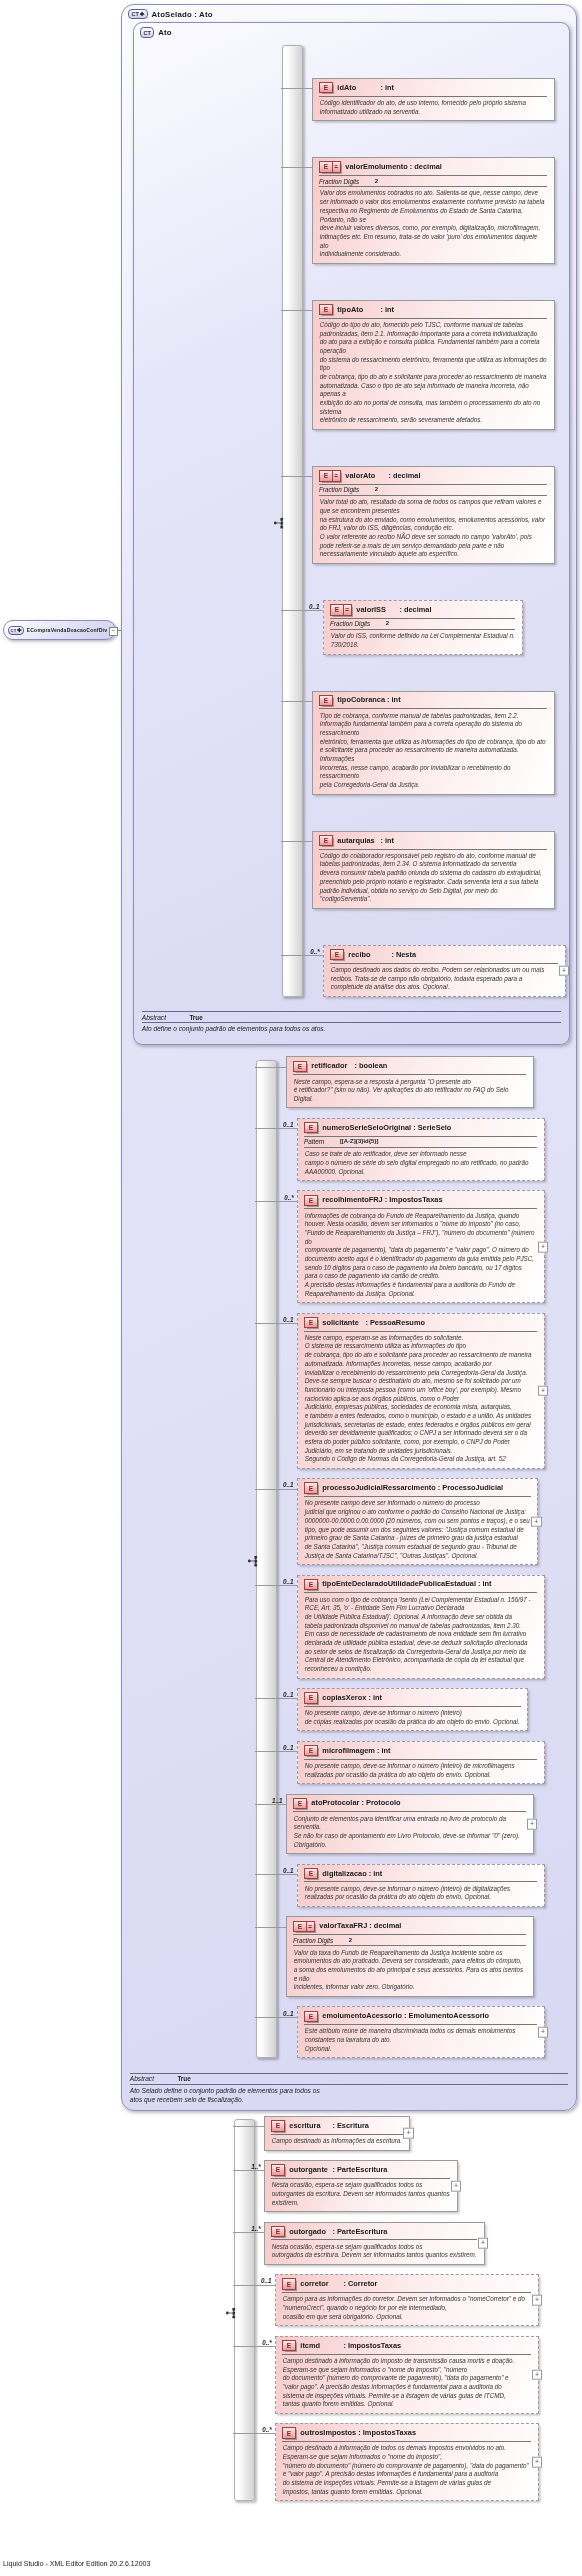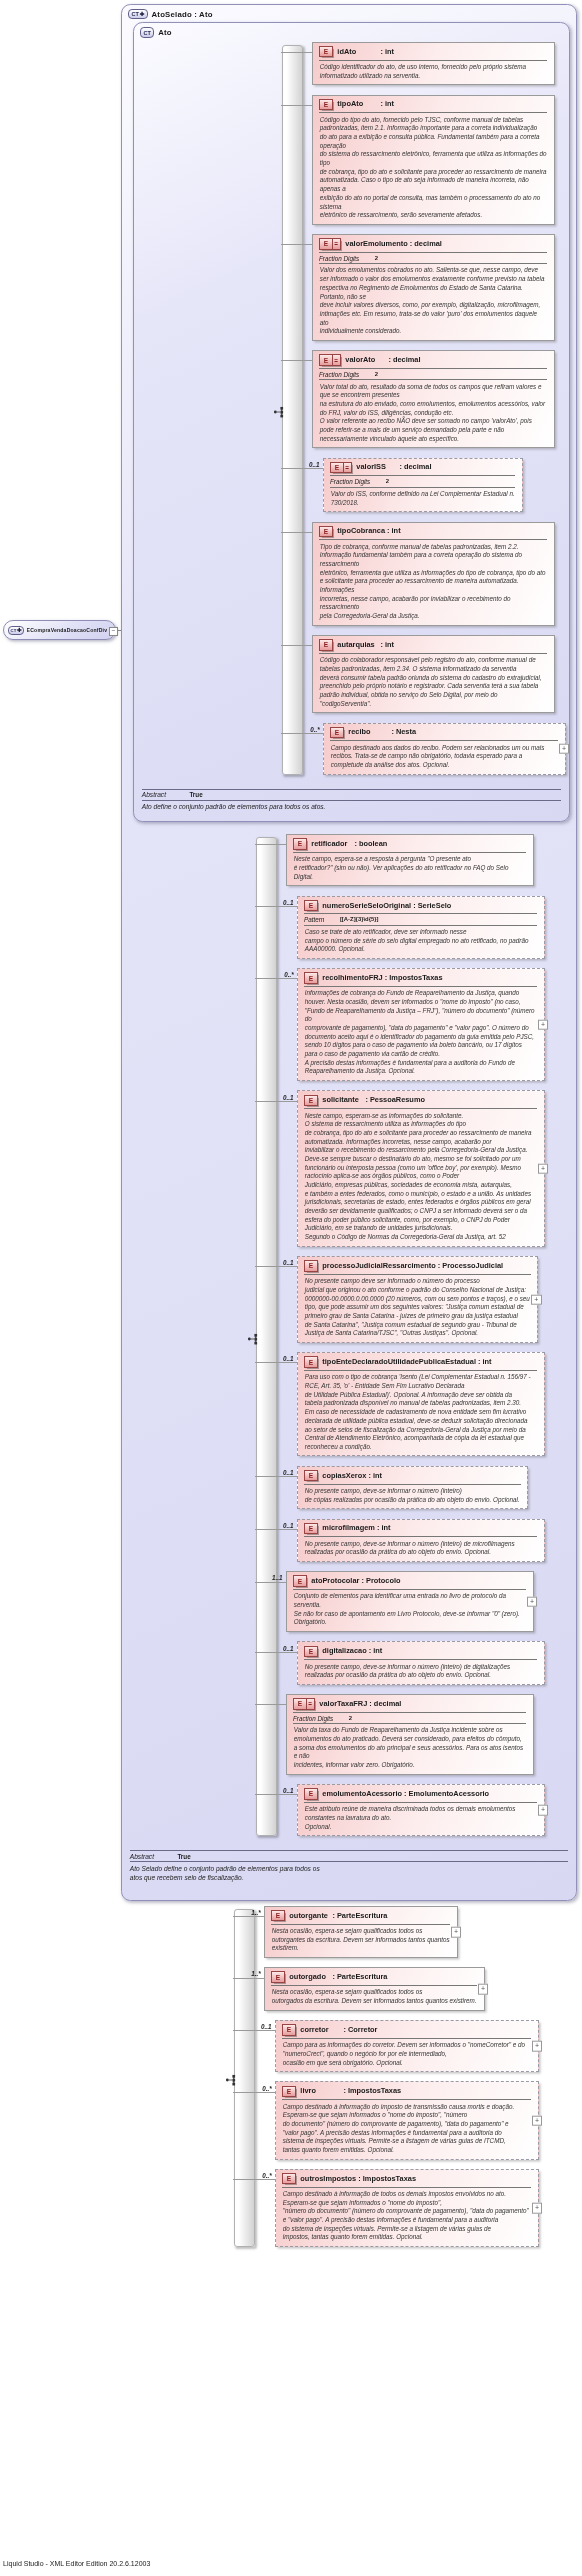--- a/index.html
+++ b/index.html
@@ -32,21 +32,21 @@
   .el-wrap{position:relative;margin-bottom:9.4px;}
   .el-wrap.opt{margin-left:11px;}
   .el-wrap::before{content:'';position:absolute;left:-31px;top:10.2px;width:31px;border-top:0.8px solid #9a9a9a;}
   .el-wrap.opt::before{left:-42px;width:42px;}
   .card{position:absolute;left:-23.4px;top:3.1px;width:20.3px;text-align:right;
         font-size:6.3px;font-style:italic;font-weight:bold;color:#222;}
   .el-box{position:relative;width:fit-content;min-width:129px;border:0.8px solid #9a9a9a;
           background:linear-gradient(112deg,#f6caca 0%,#fdeded 50%,#ffffff 100%);
           box-shadow:1.6px 1.6px 2.3px rgba(100,100,100,.4);}
   .el-box.dashed{border:0.8px dashed #9a9aa6;}
-  .sec-ato .el-box{max-width:241px;}
+  .sec-ato .el-box{max-width:241px;margin-top:36px;}
   .sec-as .el-box{max-width:246px;}
   .sec-ext .el-box{max-width:262px;}
   .el-head{display:flex;align-items:flex-start;gap:4.7px;padding:3.9px 6.3px 2.3px;}
   .el-title{font-weight:bold;font-size:7.4px;line-height:1.25;}
   .el-name{display:inline-block;min-width:41px;}
   .e-icon{display:inline-flex;flex:none;margin-top:-0.8px;height:9.4px;border:0.8px solid #994444;
           background:linear-gradient(#fce9e9,#e79c9c);box-shadow:0.8px 0.8px 0.8px rgba(0,0,0,.3);
           font-size:6.6px;font-weight:bold;color:#8a1f1f;}
   .e-icon .e-letter{display:flex;align-items:center;justify-content:center;width:11.7px;}
   .e-icon .e-eq{display:flex;align-items:center;justify-content:center;width:7px;
@@ -61,21 +61,21 @@
             background:#fff;border:0.8px solid #999;font-size:7px;line-height:7px;text-align:center;
             color:#555;cursor:pointer;}
   
   #main{position:absolute;left:121px;top:3.9px;width:456px;}
   #ato-box{margin:0.8px 6.3px 10.2px 11px;}
   .ct-flex{display:flex;align-items:stretch;}
   #ato-box .rail{margin-left:148px;}
   #as-flex .rail{margin-left:134px;}
   #ext{display:flex;align-items:stretch;margin-top:3.1px;}
   #ext .rail{margin-left:113px;}
-  #atoselado-box{padding-bottom:13px;}
+  #atoselado-box{padding-bottom:1px;border-radius:13px;}
   #ato-box{padding-bottom:4.7px;}
   
   #root-box{position:absolute;left:3.1px;top:620px;width:113px;height:20.3px;border-radius:10.2px;
             border:0.8px solid #8c8cb4;background:linear-gradient(150deg,#ffffff,#dedef6 60%,#d2d2ef);
             box-shadow:1.6px 1.6px 3.1px rgba(110,110,140,.5);display:flex;align-items:center;
             gap:2.3px;padding:0 7.8px 0 3.9px;box-sizing:border-box;}
   #root-box .ct-title{font-size:5.1px;white-space:nowrap;overflow:hidden;}
   #root-box .ct-icon{height:7px;font-size:4.3px;padding:0 1.6px;flex:none;}
   #root-toggle{position:absolute;right:-3.1px;top:6.3px;width:7px;height:7px;background:#fff;
                border:0.8px solid #888;font-size:6.3px;line-height:5.5px;text-align:center;color:#444;}
@@ -137,50 +137,50 @@
                     <span class="el-title"><span class="el-name">idAto</span><span> : int</span></span>
                   </div>
                   <div class="el-doc">Código identificador do ato, de uso interno, fornecido pelo próprio sistema informatizado utilizado na serventia.</div>
                 </div>
               </div>
               <div class="el-wrap">
                 <div class="el-box">
                   <div class="el-head">
                     <span class="e-icon">
                       <span class="e-letter">E</span>
+                      <span class="e-eq">=</span>
+                    </span>
+                    <span class="el-title"><span class="el-name">valorEmolumento</span><span> : decimal</span></span>
+                  </div>
+                  <div class="facet">
+                    <span class="f-label">Fraction Digits</span>
+                    <span class="f-value">2</span>
+                  </div>
+                  <div class="el-doc">Valor dos emolumentos cobrados no ato. Salienta-se que, nesse campo, deve ser informado o valor dos emolumentos exatamente conforme previsto na tabela
+respectiva no Regimento de Emolumentos do Estado de Santa Catarina. Portanto, não se
+deve incluir valores diversos, como, por exemplo, digitalização, microfilmagem,
+intimações etc. Em resumo, trata-se do valor 'puro' dos emolumentos daquele ato
+individualmente considerado.</div>
+                </div>
+              </div>
+              <div class="el-wrap">
+                <div class="el-box">
+                  <div class="el-head">
+                    <span class="e-icon">
+                      <span class="e-letter">E</span>
                     </span>
                     <span class="el-title"><span class="el-name">tipoAto</span><span> : int</span></span>
                   </div>
                   <div class="el-doc">Código do tipo do ato, fornecido pelo TJSC, conforme manual de tabelas padronizadas, item 2.1. Informação importante para a correta individualização
 do ato para a exibição e consulta pública. Fundamental também para a correta operação
 do sistema do ressarcimento eletrônico, ferramenta que utiliza as informações do tipo
 de cobrança, tipo do ato e solicitante para proceder ao ressarcimento de maneira
 automatizada. Caso o tipo de ato seja informado de maneira incorreta, não apenas a
 exibição do ato no portal de consulta, mas também o processamento do ato no sistema
 eletrônico de ressarcimento, serão severamente afetados.</div>
-                </div>
-              </div>
-              <div class="el-wrap">
-                <div class="el-box">
-                  <div class="el-head">
-                    <span class="e-icon">
-                      <span class="e-letter">E</span>
-                      <span class="e-eq">=</span>
-                    </span>
-                    <span class="el-title"><span class="el-name">valorEmolumento</span><span> : decimal</span></span>
-                  </div>
-                  <div class="facet">
-                    <span class="f-label">Fraction Digits</span>
-                    <span class="f-value">2</span>
-                  </div>
-                  <div class="el-doc">Valor dos emolumentos cobrados no ato. Salienta-se que, nesse campo, deve ser informado o valor dos emolumentos exatamente conforme previsto na tabela
-respectiva no Regimento de Emolumentos do Estado de Santa Catarina. Portanto, não se
-deve incluir valores diversos, como, por exemplo, digitalização, microfilmagem,
-intimações etc. Em resumo, trata-se do valor 'puro' dos emolumentos daquele ato
-individualmente considerado.</div>
                 </div>
               </div>
               <div class="el-wrap">
                 <div class="el-box">
                   <div class="el-head">
                     <span class="e-icon">
                       <span class="e-letter">E</span>
                       <span class="e-eq">=</span>
                     </span>
                     <span class="el-title"><span class="el-name">valorAto</span><span> : decimal</span></span>
@@ -483,20 +483,32 @@
           <circle cx="3" cy="8" r="1.8" fill="#333"></circle>
             <line x1="4.5" y1="8" x2="9" y2="8" stroke="#333" stroke-width="1"></line>
           <line x1="11" y1="3" x2="11" y2="13" stroke="#333" stroke-width="1"></line>
           <rect x="9.5" y="1.5" width="3.5" height="3.5" fill="#333"></rect>
             <rect x="9.5" y="6.5" width="3.5" height="3.5" fill="#333"></rect>
             <rect x="9.5" y="11.5" width="3.5" height="3.5" fill="#333"></rect>
         </svg>
       </div>
       <div class="elcol" id="ext-elements">
           <div class="el-wrap">
+            <div class="el-box">
+              <div class="el-head">
+                <span class="e-icon">
+                  <span class="e-letter">E</span>
+                </span>
+                <span class="el-title"><span class="el-name">escritura</span><span> : Escritura</span></span>
+              </div>
+              <div class="el-doc">Campo destinado às informações da escritura.</div>
+              <div class="expander">+</div>
+            </div>
+          </div>
+          <div class="el-wrap">
             <span class="card">1..*</span>
             <div class="el-box">
               <div class="el-head">
                 <span class="e-icon">
                   <span class="e-letter">E</span>
                 </span>
                 <span class="el-title"><span class="el-name">outorgante</span><span> : ParteEscritura</span></span>
               </div>
               <div class="el-doc">Nesta ocasião, espera-se sejam qualificados todos os
 outorgantes da escritura. Devem ser informados tantos quantos
@@ -532,21 +544,21 @@
               <div class="expander">+</div>
             </div>
           </div>
           <div class="el-wrap opt">
             <span class="card">0..*</span>
             <div class="el-box dashed">
               <div class="el-head">
                 <span class="e-icon">
                   <span class="e-letter">E</span>
                 </span>
-                <span class="el-title"><span class="el-name">livro</span><span> : ImpostosTaxas</span></span>
+                <span class="el-title"><span class="el-name">itcmd</span><span> : ImpostosTaxas</span></span>
               </div>
               <div class="el-doc">Campo destinado à informação do imposto de transmissão causa mortis e doação. Esperam-se que sejam informados o "nome do imposto", "número
 do documento" (número do comprovante de pagamento), "data do pagamento" e
 "valor pago". A precisão destas informações é fundamental para a auditoria do
 sistema de inspeções virtuais. Permite-se a listagem de várias guias de ITCMD,
 tantas quanto forem emitidas. Opcional.</div>
               <div class="expander">+</div>
             </div>
           </div>
           <div class="el-wrap opt">

